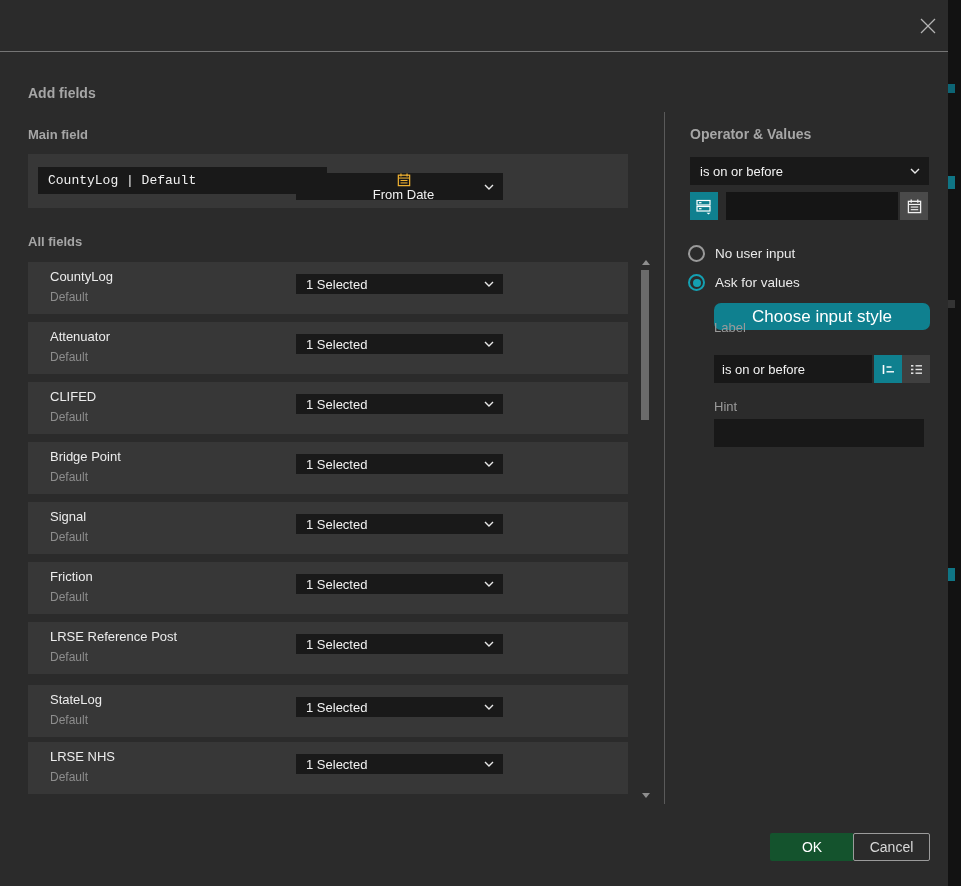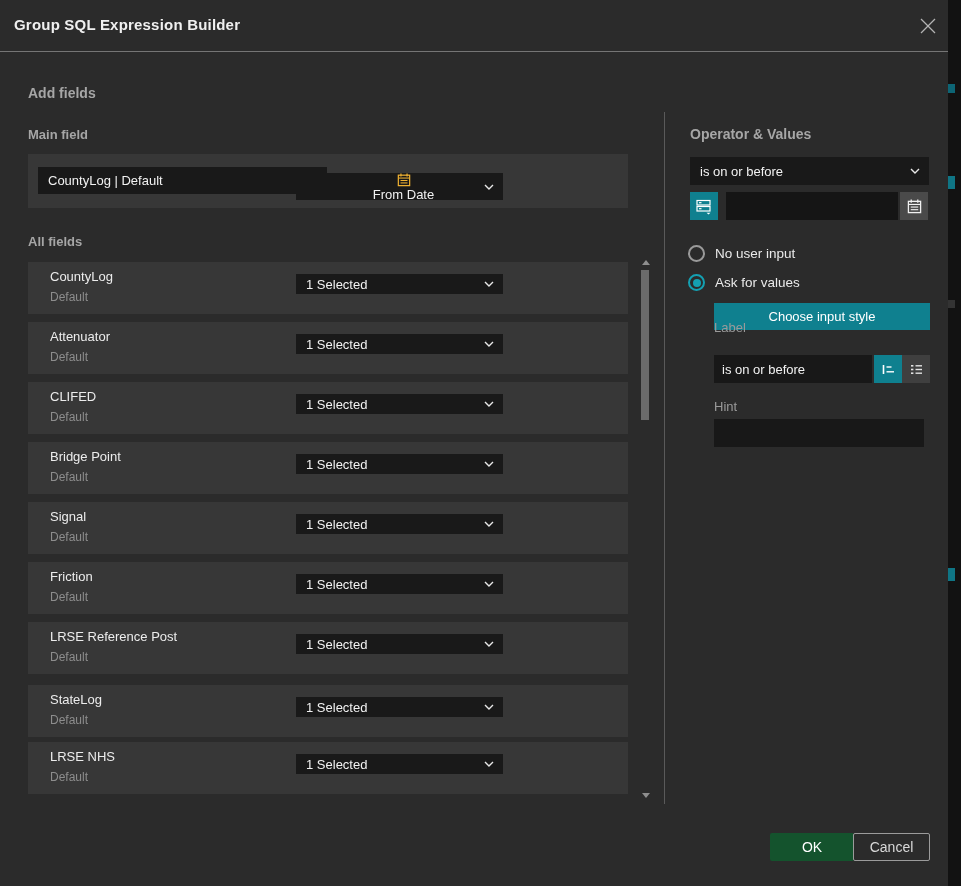--- a/index.html
+++ b/index.html
@@ -47,52 +47,51 @@
   .darkbtn { background:#3f3f3f; }
 
   .text-input { position:absolute; background:#181818; border:none; color:#f2f2f2; font-size:13px; padding:0 8px; font-family:"Liberation Sans", sans-serif; outline:none; }
 
   .radio-row { position:absolute; left:688px; display:flex; align-items:center; gap:10px; cursor:pointer; }
   .radio { width:17px; height:17px; border-radius:50%; border:2px solid #9a9a9a; background:transparent; }
   .radio.checked { border-color:#14a0b2; position:relative; }
   .radio.checked::after { content:""; position:absolute; left:2.5px; top:2.5px; width:8px; height:8px; border-radius:50%; background:#14a0b2; }
   .radio-label { font-size:13.5px; color:#eaeaea; }
 
-  .btn { display:flex; align-items:center; justify-content:center; font-size:13px; cursor:pointer; font-family:"Liberation Sans", sans-serif; }
+  .btn { display:flex; align-items:center; justify-content:center; font-size:17px; cursor:pointer; font-family:"Liberation Sans", sans-serif;border-radius:7px; }
   .choose-btn { position:absolute; left:714px; top:303px; width:216px; height:27px; background:#0f808f; color:#fff; }
 
   .footer-btn { position:absolute; top:833px; height:28px; font-size:14px; border-radius:2px; }
   .ok-btn { left:770px; width:84px; background:#14532d; color:#fff; }
   .cancel-btn { left:853px; width:77px; background:transparent; border:1px solid #9b9b9b; color:#d9d9d9; }
 
   
   .app-sliver { position:absolute; left:948px; top:0; width:13px; height:886px; background:#121212; }
   .frag { position:absolute; left:0; width:7px; }
 </style>
 </head>
 <body>
 
 <div class="dialog">
 
   <div class="titlebar">
-    <div class="title">Group SQL Expression Builder</div>
     <div class="close-btn">
       <svg width="18" height="18" viewBox="0 0 18 18">
         <line x1="2" y1="2" x2="16" y2="16" stroke="#b3b3b3" stroke-width="1.2"></line>
         <line x1="16" y1="2" x2="2" y2="16" stroke="#b3b3b3" stroke-width="1.2"></line>
       </svg>
     </div>
   </div>
 
   <div class="heading" style="left:28px; top:85px;">Add fields</div>
 
   <div class="sublabel" style="left:28px; top:127px;">Main field</div>
 
   <div class="main-field-box">
-    <div class="select" style="left:10px; top:13px; width:289px; height:27px;">
+    <div class="select" style="left:10px; top:13px; width:289px; height:27px;font-family:Liberation Mono, monospace;">
       <span class="txt">CountyLog | Default</span>
       <svg class="chev" width="10" height="6" viewBox="0 0 10 6">
           <path d="M1 1 L5 5 L9 1" stroke="#e8e8e8" stroke-width="1.4" fill="none"></path>
         </svg>
     </div>
     <div class="select" style="left:268px; top:19px; width:207px; height:27px;flex-direction:column;">
       <svg style="margin-left:9px;" width="16" height="16" viewBox="0 0 16 16">
         <rect x="1.5" y="2.5" width="13" height="12" fill="none" stroke="#f0b232" stroke-width="1.4"></rect>
         <line x1="4.5" y1="0.5" x2="4.5" y2="4" stroke="#f0b232" stroke-width="1.4"></line>
         <line x1="11.5" y1="0.5" x2="11.5" y2="4" stroke="#f0b232" stroke-width="1.4"></line>

